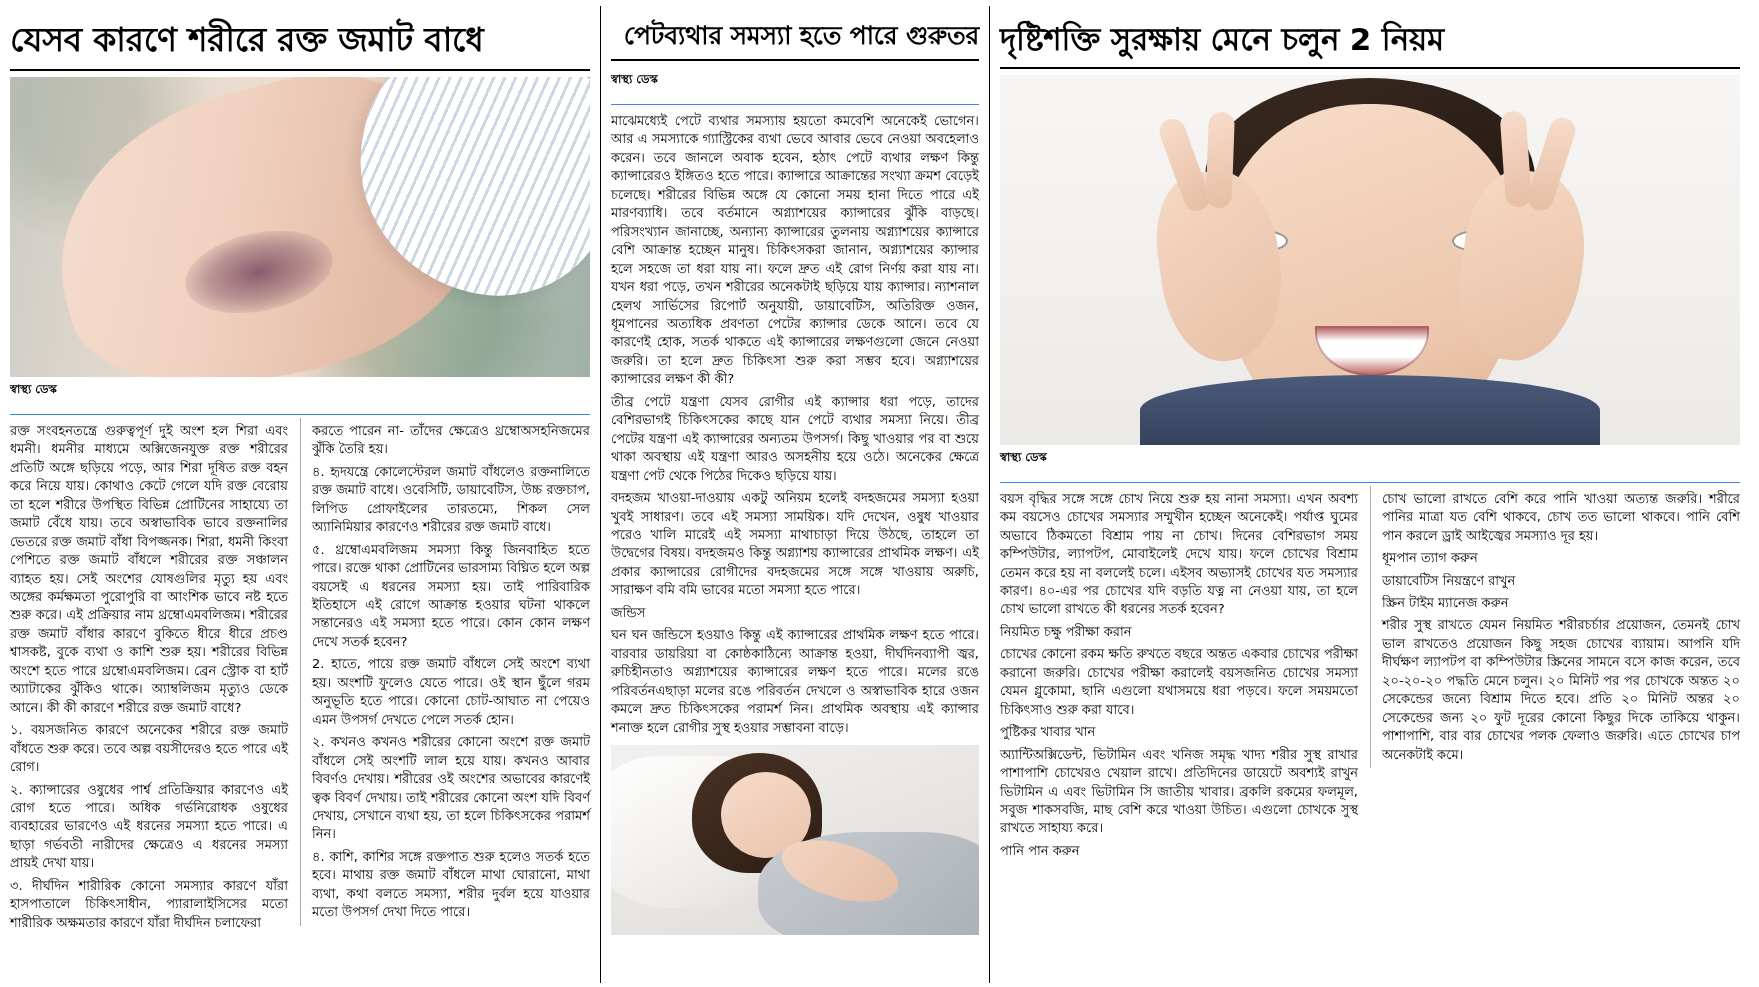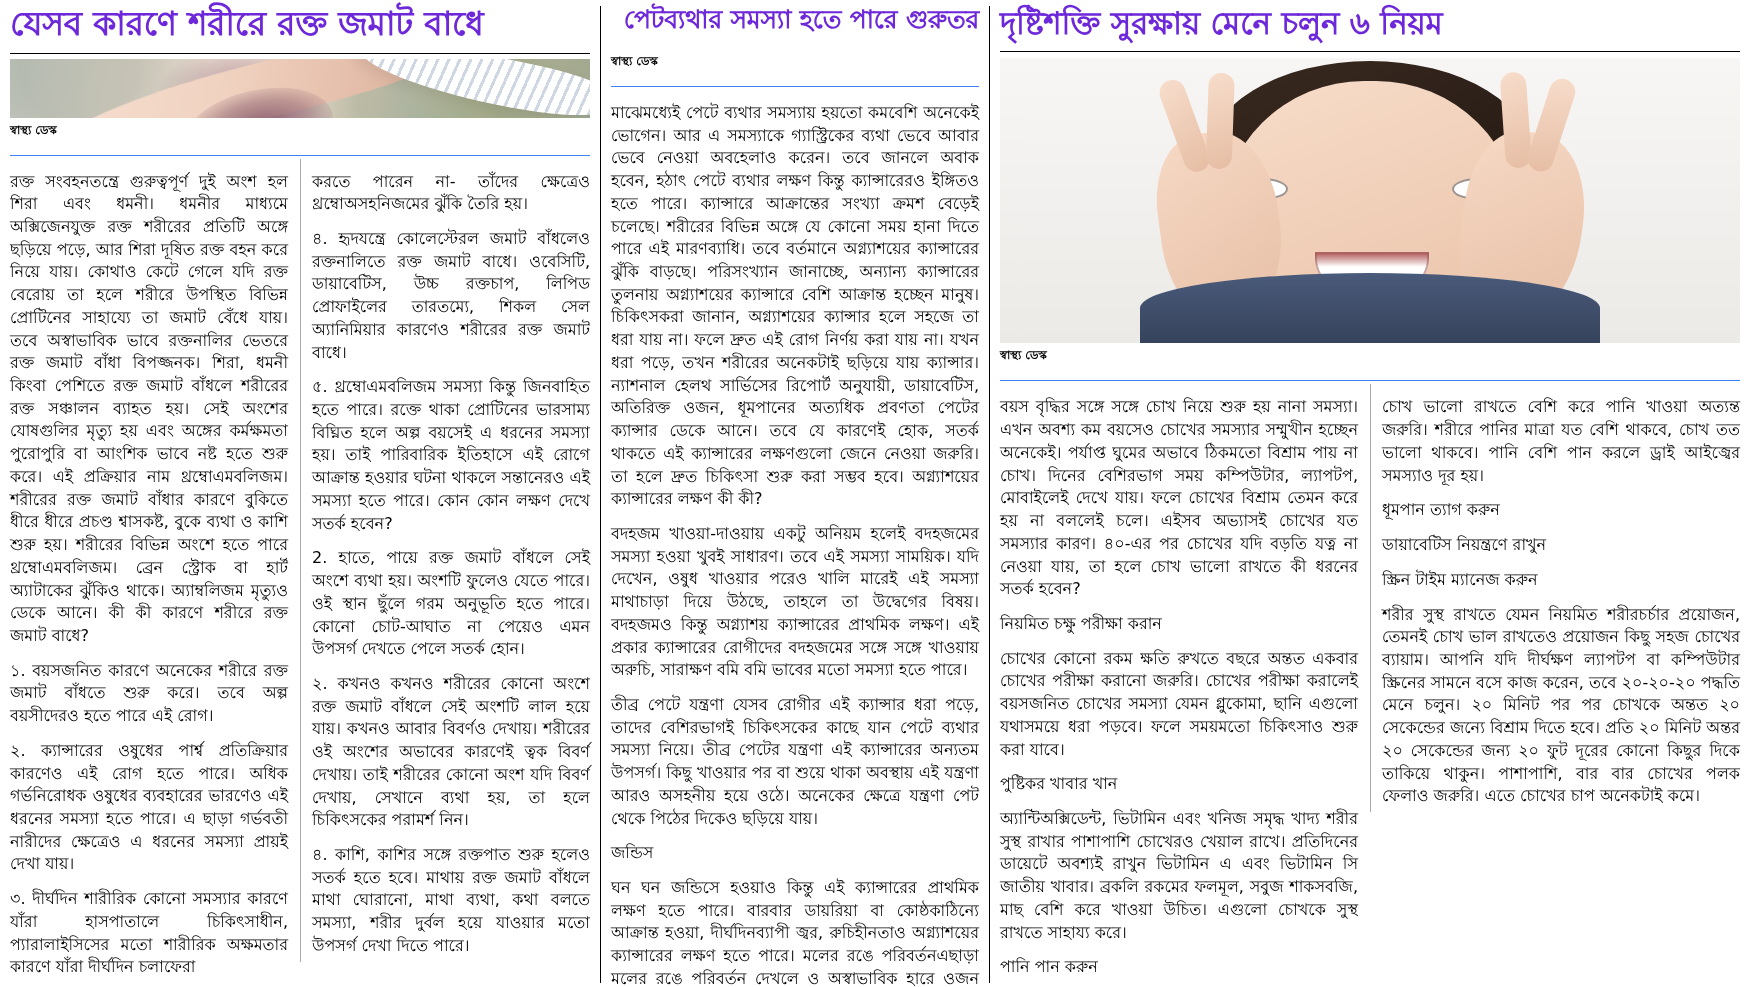--- a/index.html
+++ b/index.html
@@ -39,22 +39,22 @@
   }
   .article.a1 { width: 580px; }
   .article.a2 { width: 368px; }
   .article.a3 { width: 740px; }
 
   .headline {
     font-family: "DejaVu Sans", sans-serif;
     font-weight: bold;
     line-height: 1.12;
     letter-spacing: -0.2px;
-    margin: 0 0 6px 0;
-    color: #6d28d9;
+    margin: 16px 0 6px 0;
+    color: #000000;
   }
   .a1 .headline {
     font-size: 33px;
     text-align: left;
     padding-bottom: 4px;
   }
   .a2 .headline {
     font-size: 25px;
     text-align: right;
     padding-bottom: 3px;
@@ -88,24 +88,24 @@
     flex: 1 1 0;
     min-width: 0;
   }
   .col.divided {
     border-left: 1px solid #aaa;
     padding-left: 11px;
   }
 
   p.body {
     font-family: "DejaVu Sans", sans-serif;
-    font-size: 16px;
+    font-size: 13px;
     line-height: 1.42;
     text-align: justify;
-    margin: 12px 0 4px 0;
+    margin: 4px 0 4px 0;
     word-break: break-word;
     hyphens: none;
   }
 
   
   .photo {
     position: relative;
     overflow: hidden;
     background: #cfd6d2;
   }
@@ -339,40 +339,40 @@
 
   <div class="article a2">
     <h1 class="headline">পেটব্যথার সমস্যা হতে পারে গুরুতর</h1>
     <div class="rule"></div>
 
     <div class="byline">স্বাস্থ্য ডেস্ক</div>
 
     <div class="cols">
       <div class="col">
         <p class="body">মাঝেমধ্যেই পেটে ব্যথার সমস্যায় হয়তো কমবেশি অনেকেই ভোগেন। আর এ সমস্যাকে গ্যাস্ট্রিকের ব্যথা ভেবে আবার ভেবে নেওয়া অবহেলাও করেন। তবে জানলে অবাক হবেন, হঠাৎ পেটে ব্যথার লক্ষণ কিন্তু ক্যান্সারেরও ইঙ্গিতও হতে পারে। ক্যান্সারে আক্রান্তের সংখ্যা ক্রমশ বেড়েই চলেছে। শরীরের বিভিন্ন অঙ্গে যে কোনো সময় হানা দিতে পারে এই মারণব্যাধি। তবে বর্তমানে অগ্ন্যাশয়ের ক্যান্সারের ঝুঁকি বাড়ছে। পরিসংখ্যান জানাচ্ছে, অন্যান্য ক্যান্সারের তুলনায় অগ্ন্যাশয়ের ক্যান্সারে বেশি আক্রান্ত হচ্ছেন মানুষ। চিকিৎসকরা জানান, অগ্ন্যাশয়ের ক্যান্সার হলে সহজে তা ধরা যায় না। ফলে দ্রুত এই রোগ নির্ণয় করা যায় না। যখন ধরা পড়ে, তখন শরীরের অনেকটাই ছড়িয়ে যায় ক্যান্সার। ন্যাশনাল হেলথ সার্ভিসের রিপোর্ট অনুযায়ী, ডায়াবেটিস, অতিরিক্ত ওজন, ধূমপানের অত্যধিক প্রবণতা পেটের ক্যান্সার ডেকে আনে। তবে যে কারণেই হোক, সতর্ক থাকতে এই ক্যান্সারের লক্ষণগুলো জেনে নেওয়া জরুরি। তা হলে দ্রুত চিকিৎসা শুরু করা সম্ভব হবে। অগ্ন্যাশয়ের ক্যান্সারের লক্ষণ কী কী?</p>
+        <p class="body">তীব্র পেটে যন্ত্রণা যেসব রোগীর এই ক্যান্সার ধরা পড়ে, তাদের বেশিরভাগই চিকিৎসকের কাছে যান পেটে ব্যথার সমস্যা নিয়ে। তীব্র পেটের যন্ত্রণা এই ক্যান্সারের অন্যতম উপসর্গ। কিছু খাওয়ার পর বা শুয়ে থাকা অবস্থায় এই যন্ত্রণা আরও অসহনীয় হয়ে ওঠে। অনেকের ক্ষেত্রে যন্ত্রণা পেট থেকে পিঠের দিকেও ছড়িয়ে যায়।</p>
         <p class="body">বদহজম খাওয়া-দাওয়ায় একটু অনিয়ম হলেই বদহজমের সমস্যা হওয়া খুবই সাধারণ। তবে এই সমস্যা সাময়িক। যদি দেখেন, ওষুধ খাওয়ার পরেও খালি মারেই এই সমস্যা মাথাচাড়া দিয়ে উঠছে, তাহলে তা উদ্বেগের বিষয়। বদহজমও কিন্তু অগ্ন্যাশয় ক্যান্সারের প্রাথমিক লক্ষণ। এই প্রকার ক্যান্সারের রোগীদের বদহজমের সঙ্গে সঙ্গে খাওয়ায় অরুচি, সারাক্ষণ বমি বমি ভাবের মতো সমস্যা হতে পারে।</p>
-        <p class="body">তীব্র পেটে যন্ত্রণা যেসব রোগীর এই ক্যান্সার ধরা পড়ে, তাদের বেশিরভাগই চিকিৎসকের কাছে যান পেটে ব্যথার সমস্যা নিয়ে। তীব্র পেটের যন্ত্রণা এই ক্যান্সারের অন্যতম উপসর্গ। কিছু খাওয়ার পর বা শুয়ে থাকা অবস্থায় এই যন্ত্রণা আরও অসহনীয় হয়ে ওঠে। অনেকের ক্ষেত্রে যন্ত্রণা পেট থেকে পিঠের দিকেও ছড়িয়ে যায়।</p>
         <p class="body">জন্ডিস</p>
         <p class="body">ঘন ঘন জন্ডিসে হওয়াও কিন্তু এই ক্যান্সারের প্রাথমিক লক্ষণ হতে পারে। বারবার ডায়রিয়া বা কোষ্ঠকাঠিন্যে আক্রান্ত হওয়া, দীর্ঘদিনব্যাপী জ্বর, রুচিহীনতাও অগ্ন্যাশয়ের ক্যান্সারের লক্ষণ হতে পারে। মলের রঙে পরিবর্তনএছাড়া মলের রঙে পরিবর্তন দেখলে ও অস্বাভাবিক হারে ওজন কমলে দ্রুত চিকিৎসকের পরামর্শ নিন। প্রাথমিক অবস্থায় এই ক্যান্সার শনাক্ত হলে রোগীর সুস্থ হওয়ার সম্ভাবনা বাড়ে।</p>
 
         <div class="photo photo-woman-bed">
           <div class="pillow"></div>
           <div class="hair"></div>
           <div class="head"></div>
           <div class="body"></div>
           <div class="arm2"></div>
         </div>
       </div>
     </div>
   </div>
 
   <div class="vsep"></div>
 
   <div class="article a3">
-    <h1 class="headline">দৃষ্টিশক্তি সুরক্ষায় মেনে চলুন ৬ নিয়ম</h1>
+    <h1 class="headline">দৃষ্টিশক্তি সুরক্ষায় মেনে চলুন 2 নিয়ম</h1>
     <div class="rule"></div>
 
     <div class="photo photo-eyes">
       <div class="hairtop"></div>
       <div class="face"></div>
       <div class="eyeL">
           <div class="pupil"></div>
         </div>
       <div class="eyeR">
           <div class="pupil"></div>

